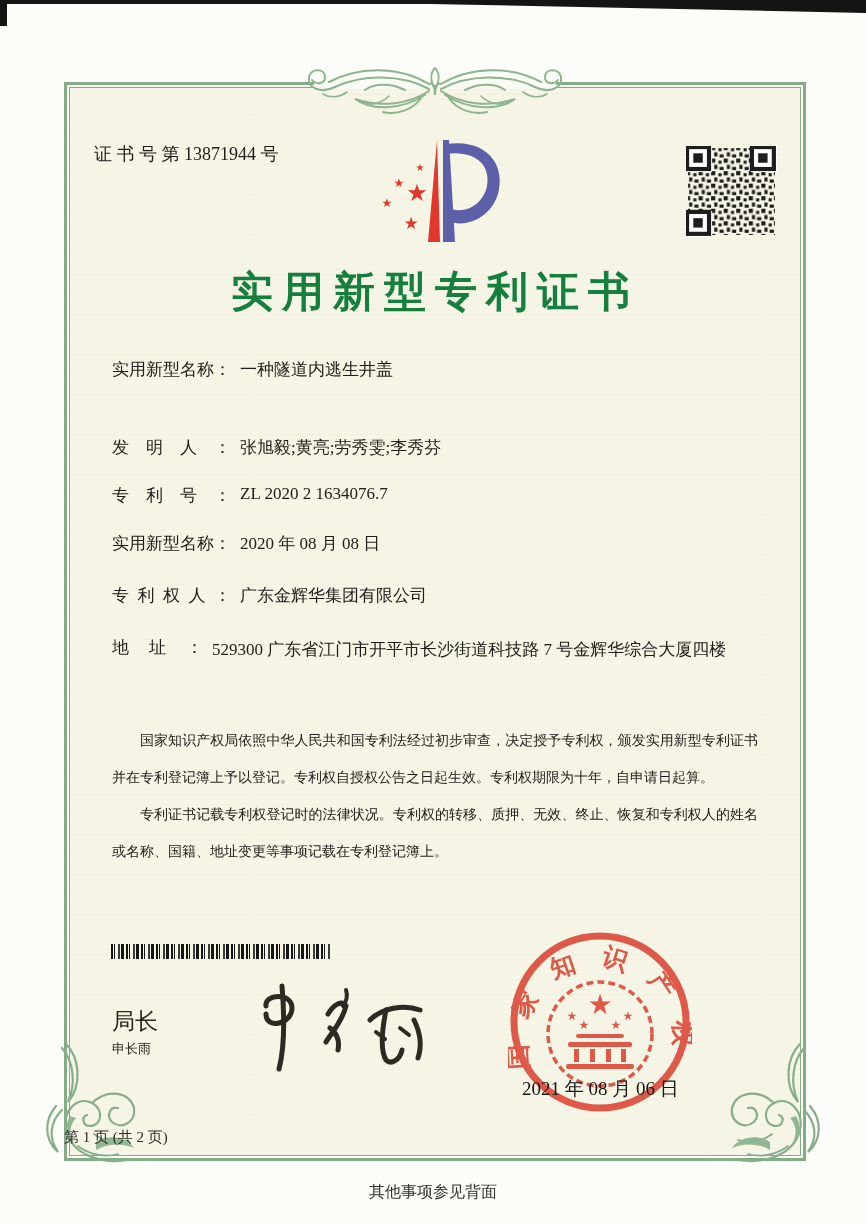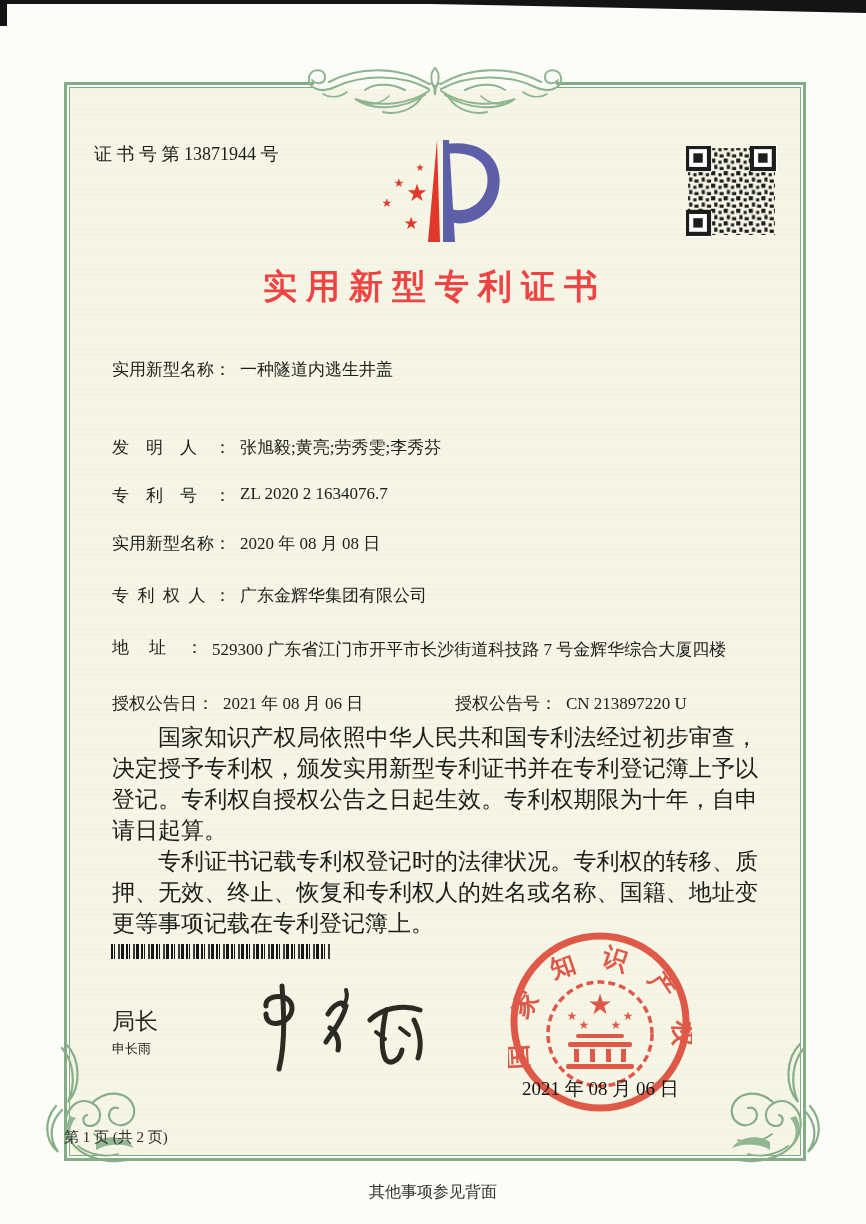--- a/index.html
+++ b/index.html
@@ -14,30 +14,30 @@
   .frame{position:absolute;left:64px;top:82px;width:742px;height:1079px;box-sizing:border-box;
      border:3px solid #84ac86;z-index:1;}
   .frame-inner{position:absolute;inset:2px;border:1px solid #84ac86;background:#f6f5e6;
      background-image:repeating-linear-gradient(0deg,rgba(140,180,142,0.05) 0 1px,transparent 1px 5px);}
   .ornament{position:absolute;z-index:2;}
   
   .content{position:absolute;inset:0;z-index:3;color:#1d1d1a;}
   .cert-no{position:absolute;left:94px;top:142px;font-size:18px;white-space:nowrap;}
   .logo{position:absolute;left:336px;top:130px;}
   .qr{position:absolute;left:686px;top:146px;}
-  .title{position:absolute;left:64px;top:264px;width:742px;text-align:center;font-size:34px;
-     font-weight:600;letter-spacing:9px;color:#ef4444;}
+  .title{position:absolute;left:64px;top:264px;width:742px;text-align:center;font-size:42px;
+     font-weight:600;letter-spacing:9px;color:#15803d;}
   .row{position:absolute;left:112px;font-size:17px;white-space:nowrap;}
   .flabel{display:inline-block;text-align:justify;text-align-last:justify;vertical-align:top;}
   .w119{width:119px;} .w91{width:91px;} 
   .fval{margin-left:9px;}
   .row-addr{white-space:normal;}
   .row-addr .fval{display:inline-block;width:552px;line-height:27px;vertical-align:top;}
   .pair2{position:absolute;left:343px;white-space:nowrap;}
-  .paras{position:absolute;left:112px;top:722px;width:646px;font-size:23px;line-height:31px;
+  .paras{position:absolute;left:112px;top:722px;width:646px;font-size:14px;line-height:37px;
      text-align:justify;}
   .paras p{margin:0;text-indent:2em;}
   .barcode{position:absolute;left:111px;top:944px;width:219px;height:15px;
      background:repeating-linear-gradient(90deg,#151515 0 2px,transparent 2px 3px,#151515 3px 4px,
        transparent 4px 7px,#3a3a3a 7px 9px,transparent 9px 10px,#151515 10px 13px,transparent 13px 15px);}
   .bureau-title{position:absolute;left:112px;top:1006px;font-size:23px;
      font-family:Liberation Serif, serif;color:#26261f;}
   .bureau-name{position:absolute;left:112px;top:1040px;font-size:13px;
      font-family:"Liberation Sans","DejaVu Sans",sans-serif;color:#26261f;}
   .signature{position:absolute;left:228px;top:980px;}
@@ -180,26 +180,20 @@
     </div>
 
     <div class="row" style="top:584px;">
       <span class="flabel w119">专利权人：</span><span class="fval">广东金辉华集团有限公司</span>
     </div>
 
     <div class="row row-addr" style="top:636px;">
       <span class="flabel w91">地址：</span><span class="fval">529300 广东省江门市开平市长沙街道科技路 7 号金辉华综合大厦四楼</span>
     </div>
 
-    <div class="row" style="top:692px;">
-      <span>授权公告日：</span><span class="fval">2021 年 08 月 06 日</span>
-      <span class="pair2">
-        <span>授权公告号：</span><span class="fval">CN 213897220 U</span>
-      </span>
-    </div>
 
     <div class="paras">
       <p>国家知识产权局依照中华人民共和国专利法经过初步审查，决定授予专利权，颁发实用新型专利证书并在专利登记簿上予以登记。专利权自授权公告之日起生效。专利权期限为十年，自申请日起算。</p>
       <p>专利证书记载专利权登记时的法律状况。专利权的转移、质押、无效、终止、恢复和专利权人的姓名或名称、国籍、地址变更等事项记载在专利登记簿上。</p>
     </div>
 
     <div class="barcode"></div>
 
     <div class="bureau-title">局长</div>
     <div class="bureau-name">申长雨</div>

